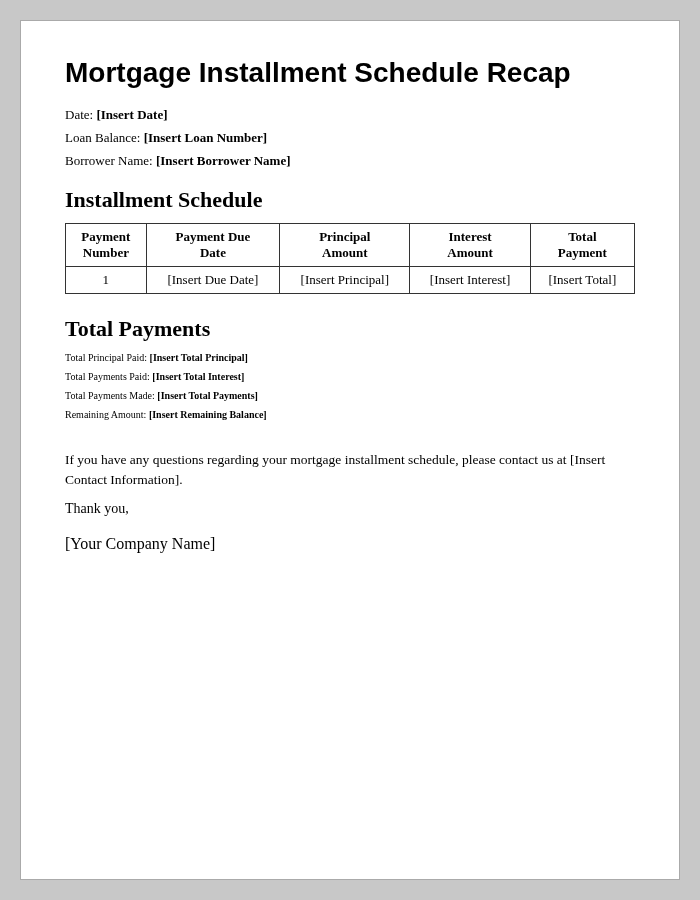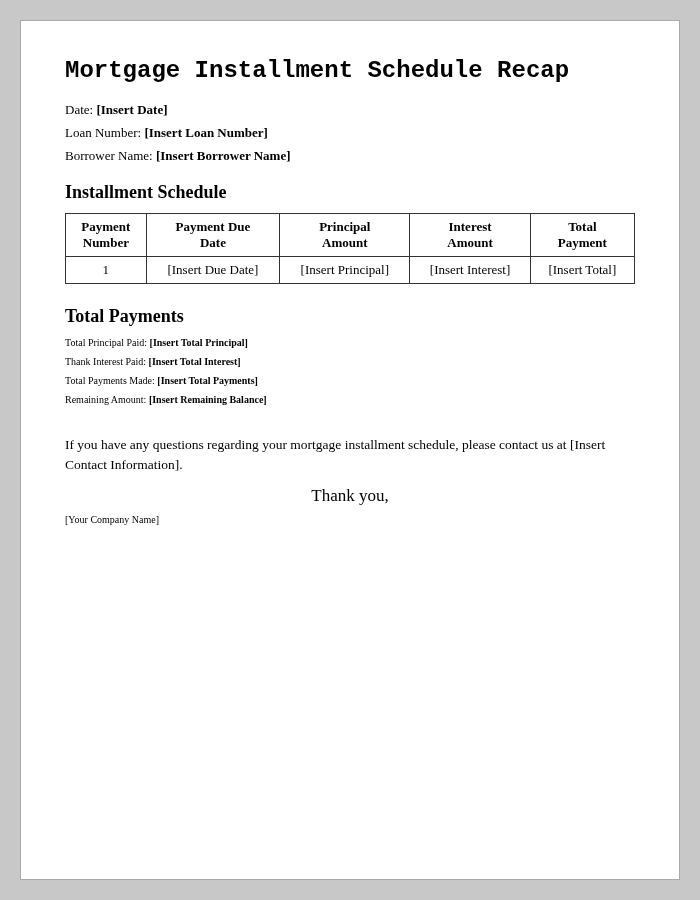--- a/index.html
+++ b/index.html
@@ -20,38 +20,38 @@
 
     .page {
       background: #ffffff;
       width: 660px;
       min-height: 860px;
       border: 1px solid #aaa;
       padding: 36px 44px 36px 44px;
     }
 
     .main-title {
-      font-size: 24px;
+      font-size: 28px;
       font-weight: bold;
       margin-bottom: 18px;
-      font-family: Liberation Mono, monospace;
+      font-family: Liberation Sans, sans-serif;
     }
 
     .meta-line {
       font-size: 13px;
       margin-bottom: 7px;
       font-family: "Times New Roman", Times, serif;
     }
 
     .meta-line .bold {
       font-weight: bold;
     }
 
     .section-title {
-      font-size: 18px;
+      font-size: 22px;
       font-weight: bold;
       margin-top: 18px;
       margin-bottom: 10px;
       font-family: "Times New Roman", Times, serif;
     }
 
     .schedule-table {
       width: 100%;
       border-collapse: collapse;
       margin-bottom: 22px;
@@ -87,47 +87,46 @@
 
     .footer-text {
       font-size: 13.5px;
       margin-top: 30px;
       margin-bottom: 8px;
       font-family: "Times New Roman", Times, serif;
       line-height: 1.5;
     }
 
     .thank-you {
-      font-size: 17px;
+      font-size: 14px;
       margin-top: 10px;
-      margin-bottom: 8px;
+      margin-bottom: 18px;
       font-family: "Times New Roman", Times, serif;
-      text-align: center;
     }
 
     .company-name {
-      font-size: 10px;
+      font-size: 16px;
       margin-top: 6px;
       font-family: "Times New Roman", Times, serif;
     }
   </style>
 </head>
 <body>
 
 <div class="page">
 
   <h1 class="main-title">Mortgage Installment Schedule Recap</h1>
 
   <p class="meta-line">
     <span>Date:</span>
     <span class="bold">[Insert Date]</span>
   </p>
 
   <p class="meta-line">
-    <span>Loan Number:</span>
+    <span>Loan Balance:</span>
     <span class="bold">[Insert Loan Number]</span>
   </p>
 
   <p class="meta-line">
     <span>Borrower Name:</span>
     <span class="bold">[Insert Borrower Name]</span>
   </p>
 
 
   <h2 class="section-title">Installment Schedule</h2>
@@ -154,21 +153,21 @@
   </table>
 
   <h2 class="section-title">Total Payments</h2>
 
   <p class="summary-line">
     <span>Total Principal Paid: </span>
     <span class="bold">[Insert Total Principal]</span>
   </p>
 
   <p class="summary-line">
-    <span>Thank Interest Paid: </span>
+    <span>Total Payments Paid: </span>
     <span class="bold">[Insert Total Interest]</span>
   </p>
 
   <p class="summary-line">
     <span>Total Payments Made: </span>
     <span class="bold">[Insert Total Payments]</span>
   </p>
 
   <p class="summary-line">
     <span>Remaining Amount: </span>

